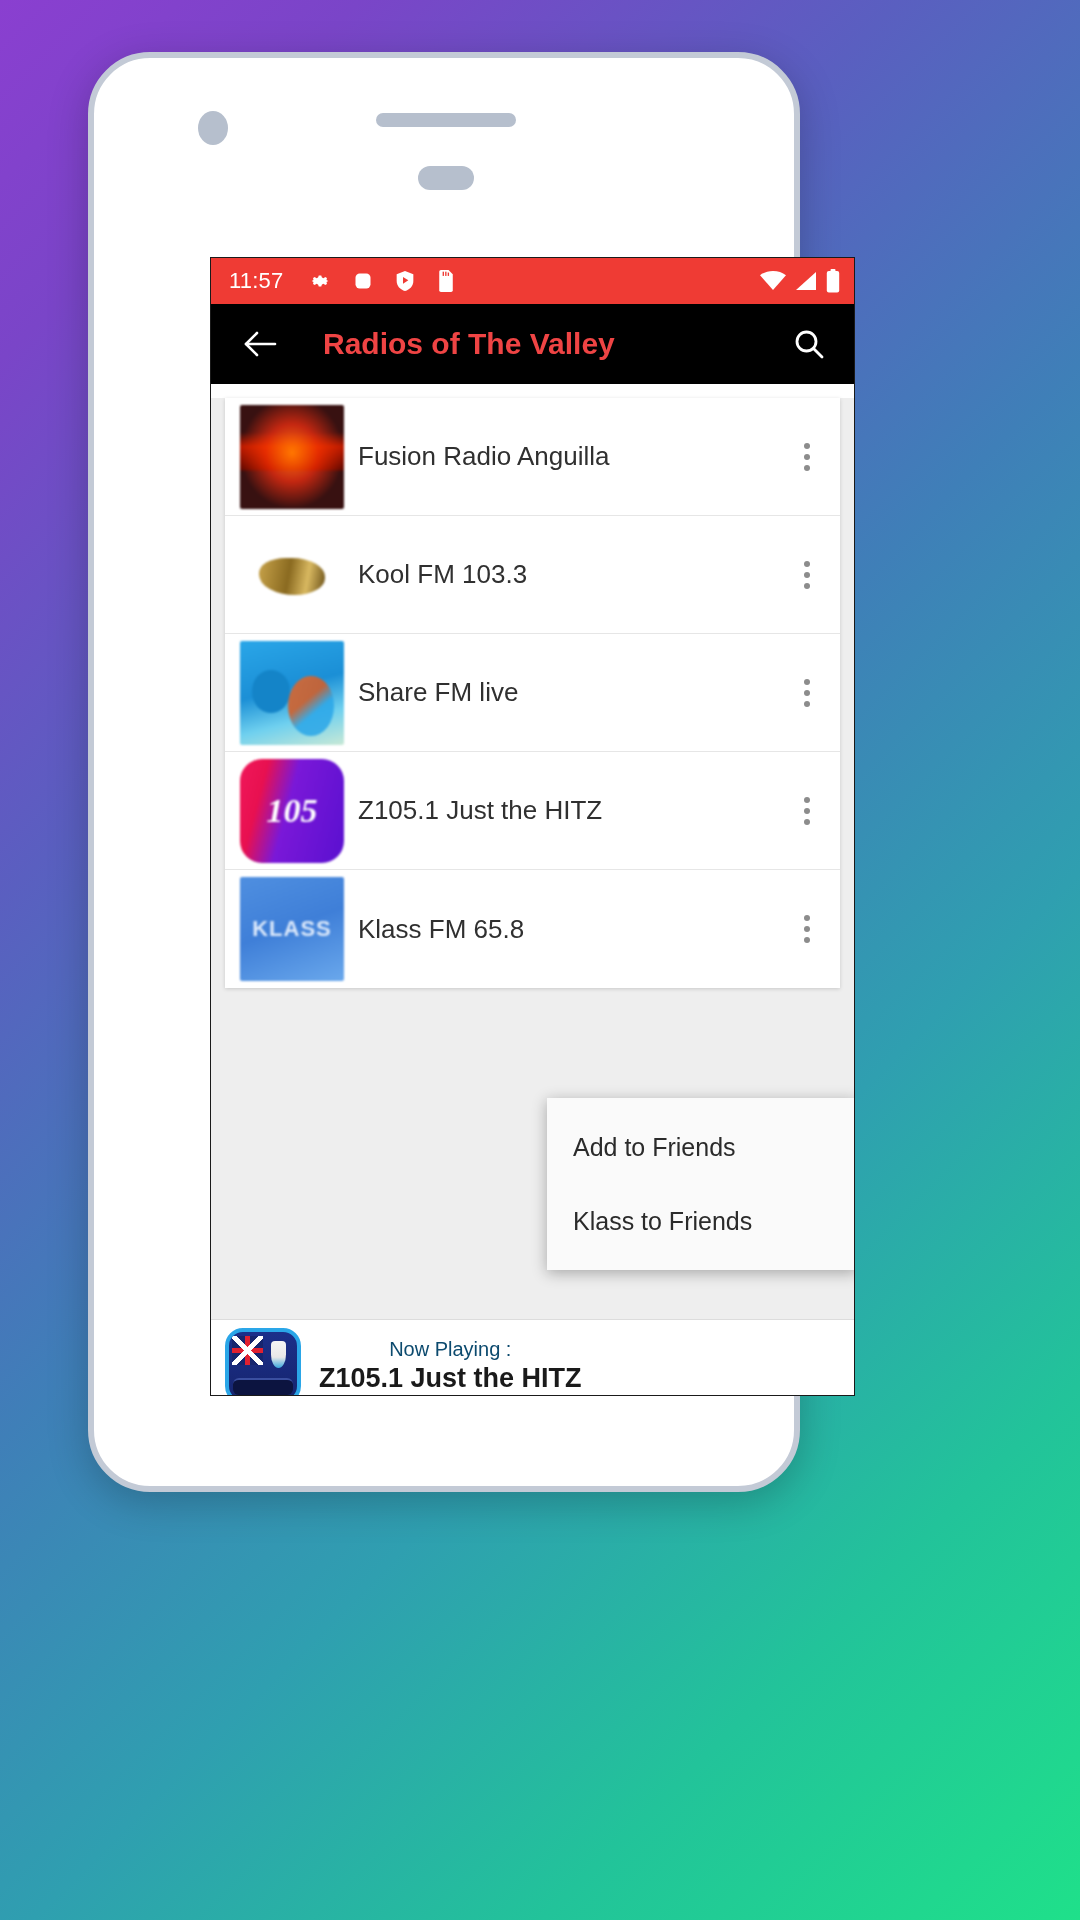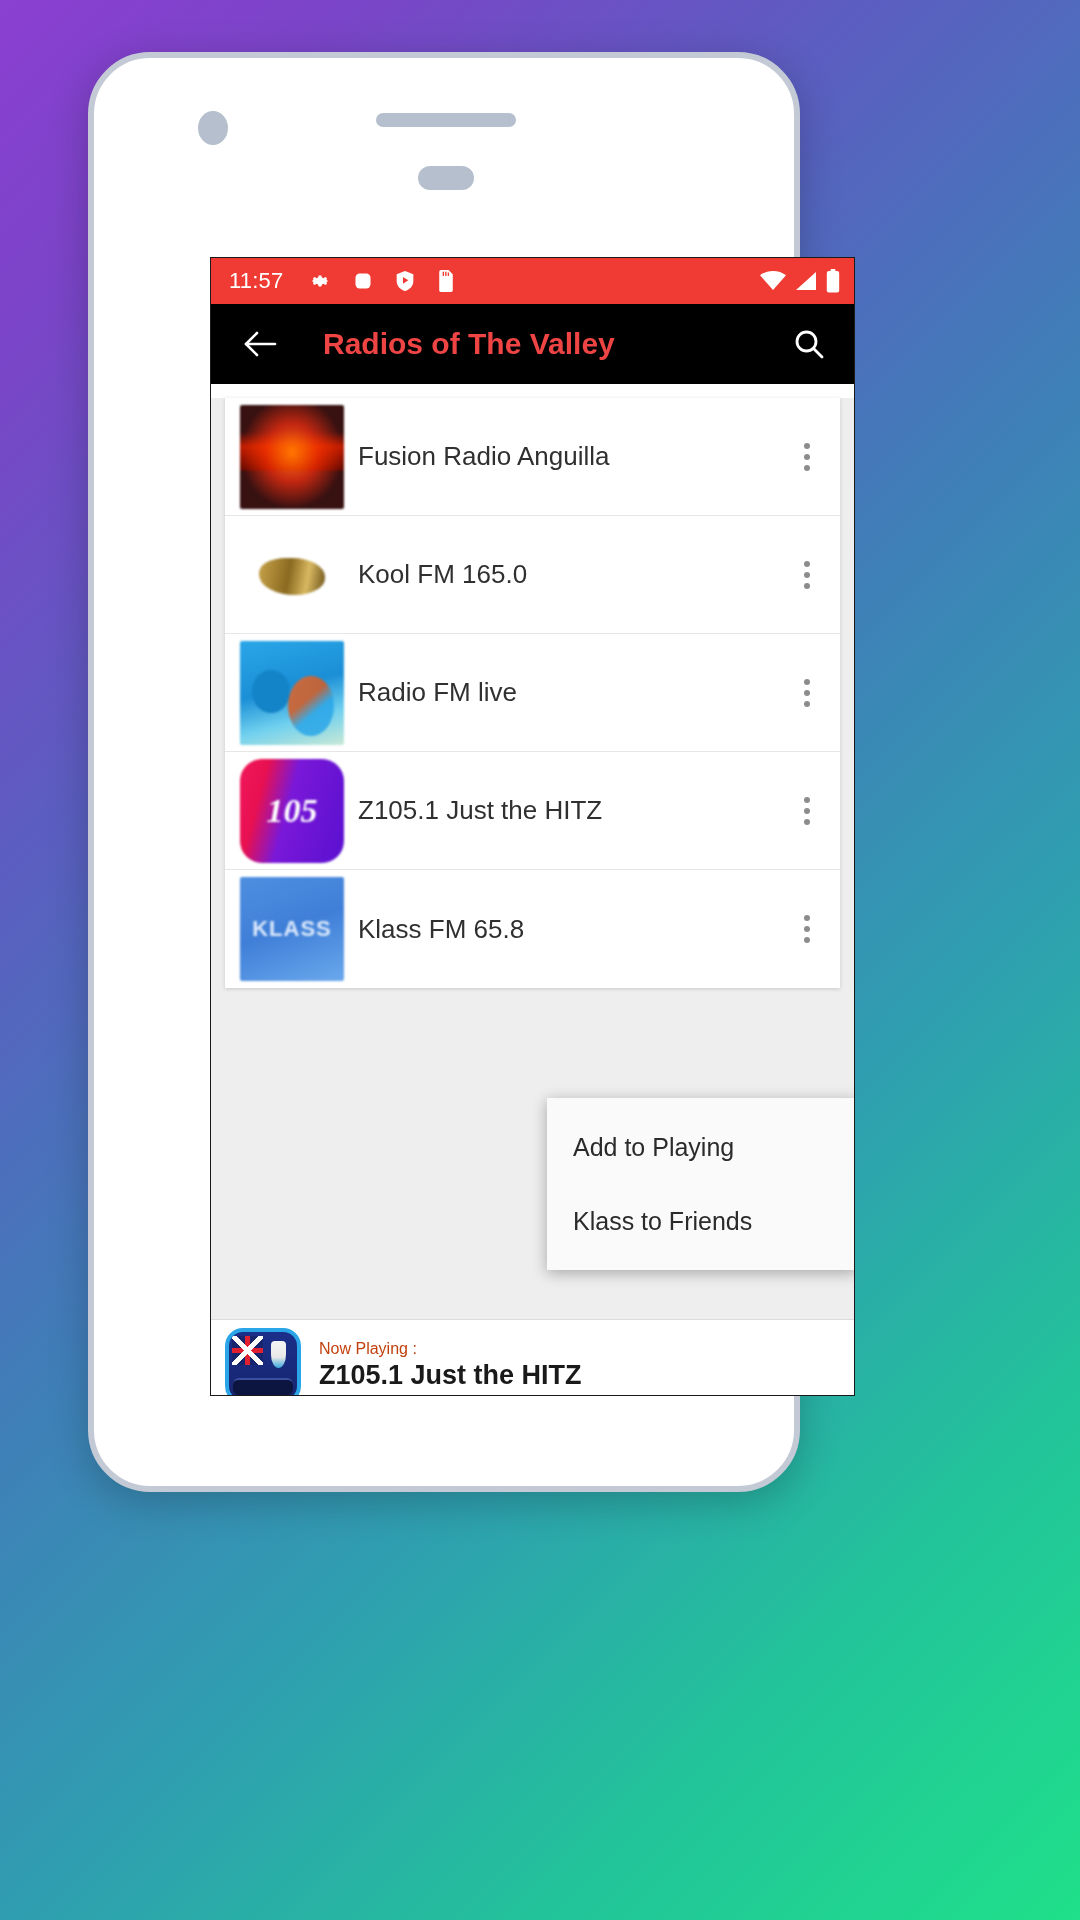--- a/index.html
+++ b/index.html
@@ -343,22 +343,23 @@
     border-top: 2px solid #3a4fa0;
   }
   #np-text {
     margin-left: 18px;
     display: flex;
     flex-direction: column;
     justify-content: center;
     gap: 2px;
   }
   #np-label {
-    font-size: 16px;
-    color: #c2410c;
+    font-size: 20px;
+    color: #0c4a6e;
+    text-align: center;
   }
   #np-title {
     font-size: 27px;
     font-weight: 700;
     color: #1a1a1a;
   }
 </style>
 </head>
 <body>
 
@@ -447,31 +448,31 @@
           <div class="station-name">Fusion Radio Anguilla</div>
           <div class="kebab">
               <i></i>
               <i></i>
               <i></i>
             </div>
         </div>
 
         <div class="station-row">
           <div class="station-logo logo-kool"></div>
-          <div class="station-name">Kool FM 165.0</div>
+          <div class="station-name">Kool FM 103.3</div>
           <div class="kebab">
               <i></i>
               <i></i>
               <i></i>
             </div>
         </div>
 
         <div class="station-row">
           <div class="station-logo logo-koollive"></div>
-          <div class="station-name">Radio FM live</div>
+          <div class="station-name">Share FM live</div>
           <div class="kebab">
               <i></i>
               <i></i>
               <i></i>
             </div>
         </div>
 
         <div class="station-row">
           <div class="station-logo logo-z105"></div>
           <div class="station-name">Z105.1 Just the HITZ</div>
@@ -488,21 +489,21 @@
           <div class="kebab">
               <i></i>
               <i></i>
               <i></i>
             </div>
         </div>
 
       </div>
 
       <div id="popup-menu">
-        <div class="menu-item">Add to Playing</div>
+        <div class="menu-item">Add to Friends</div>
         <div class="menu-item">Klass to Friends</div>
       </div>
 
       <div id="now-playing">
         <div id="np-logo">
           <div id="np-flag"></div>
           <div id="np-shield"></div>
           <div id="np-radio-body"></div>
         </div>
         <div id="np-text">

